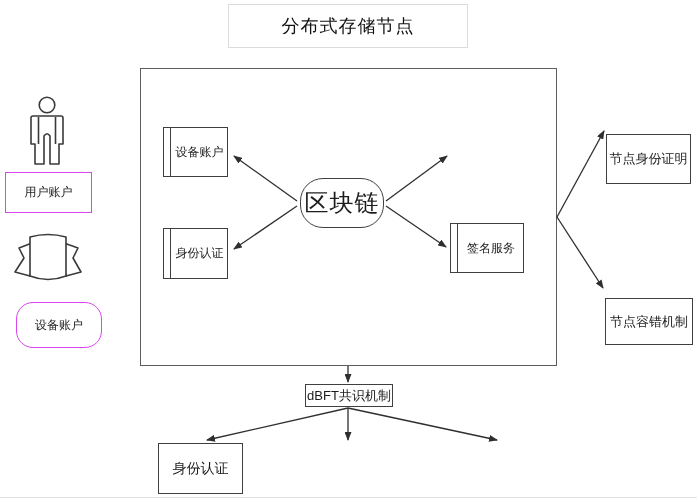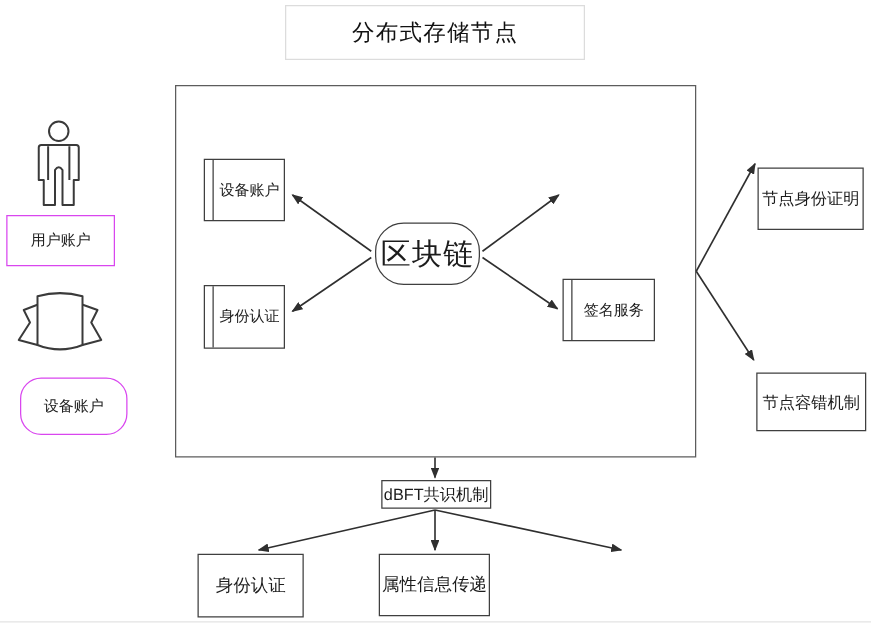--- a/index.html
+++ b/index.html
@@ -59,21 +59,20 @@
     <span>签名服务</span>
   </div>
 
   <div class="box ellipse">区块链</div>
 
   <div class="box r-box r-id">节点身份证明</div>
   <div class="box r-box r-fault">节点容错机制</div>
 
   <div class="box dbft">dBFT共识机制</div>
   <div class="box b-box b-auth">身份认证</div>
-  <div class="box b-box b-attr">属性信息传递</div>
 
   <div class="bottom-rule"></div>
 
   <svg class="overlay" viewBox="0 0 697 500" xmlns="http://www.w3.org/2000/svg">
     <defs>
       <marker id="ah" markerWidth="9" markerHeight="7" refX="8" refY="3.5" orient="auto" markerUnits="userSpaceOnUse">
         <path d="M0,0 L9,3.5 L0,7 Z" fill="#2f2f2f"></path>
       </marker>
     </defs>
     <g stroke="#2f2f2f" stroke-width="1.3" fill="none">

